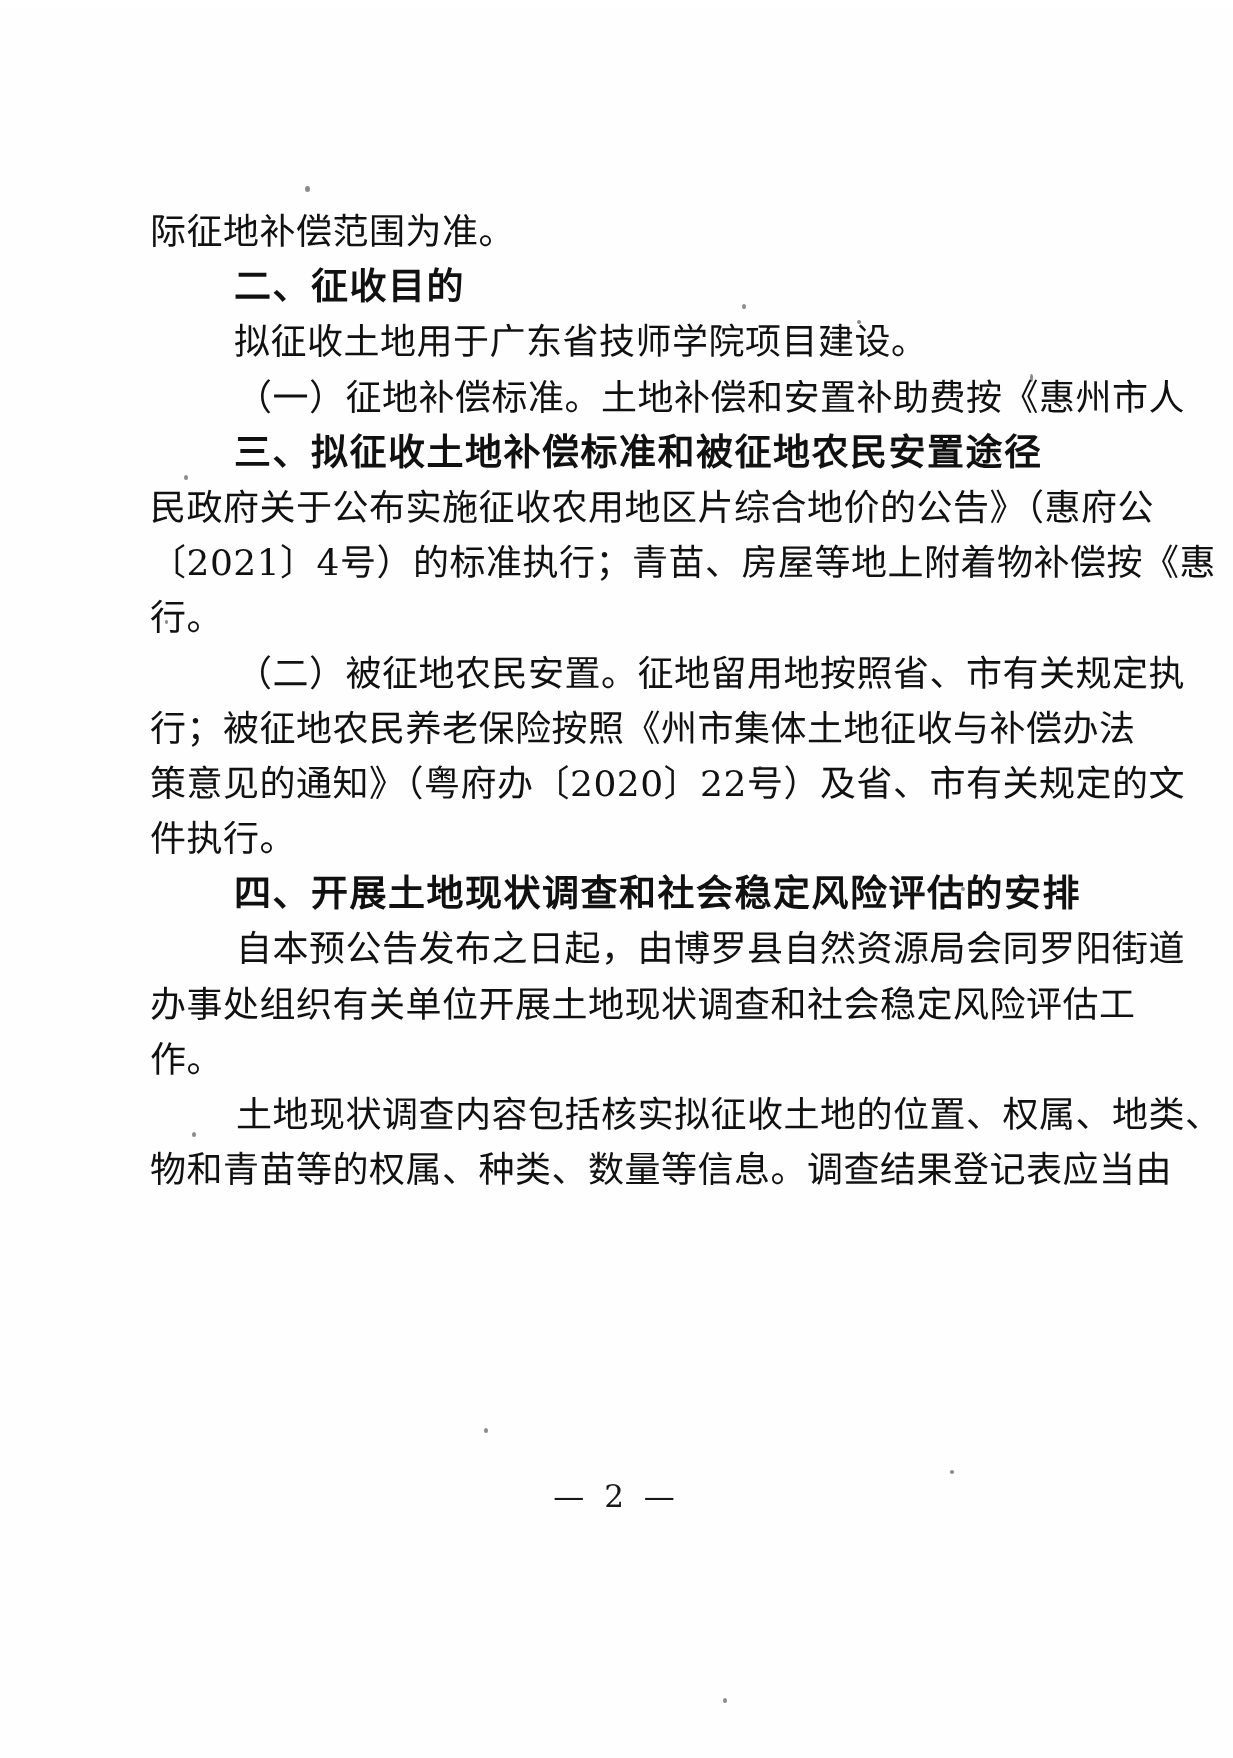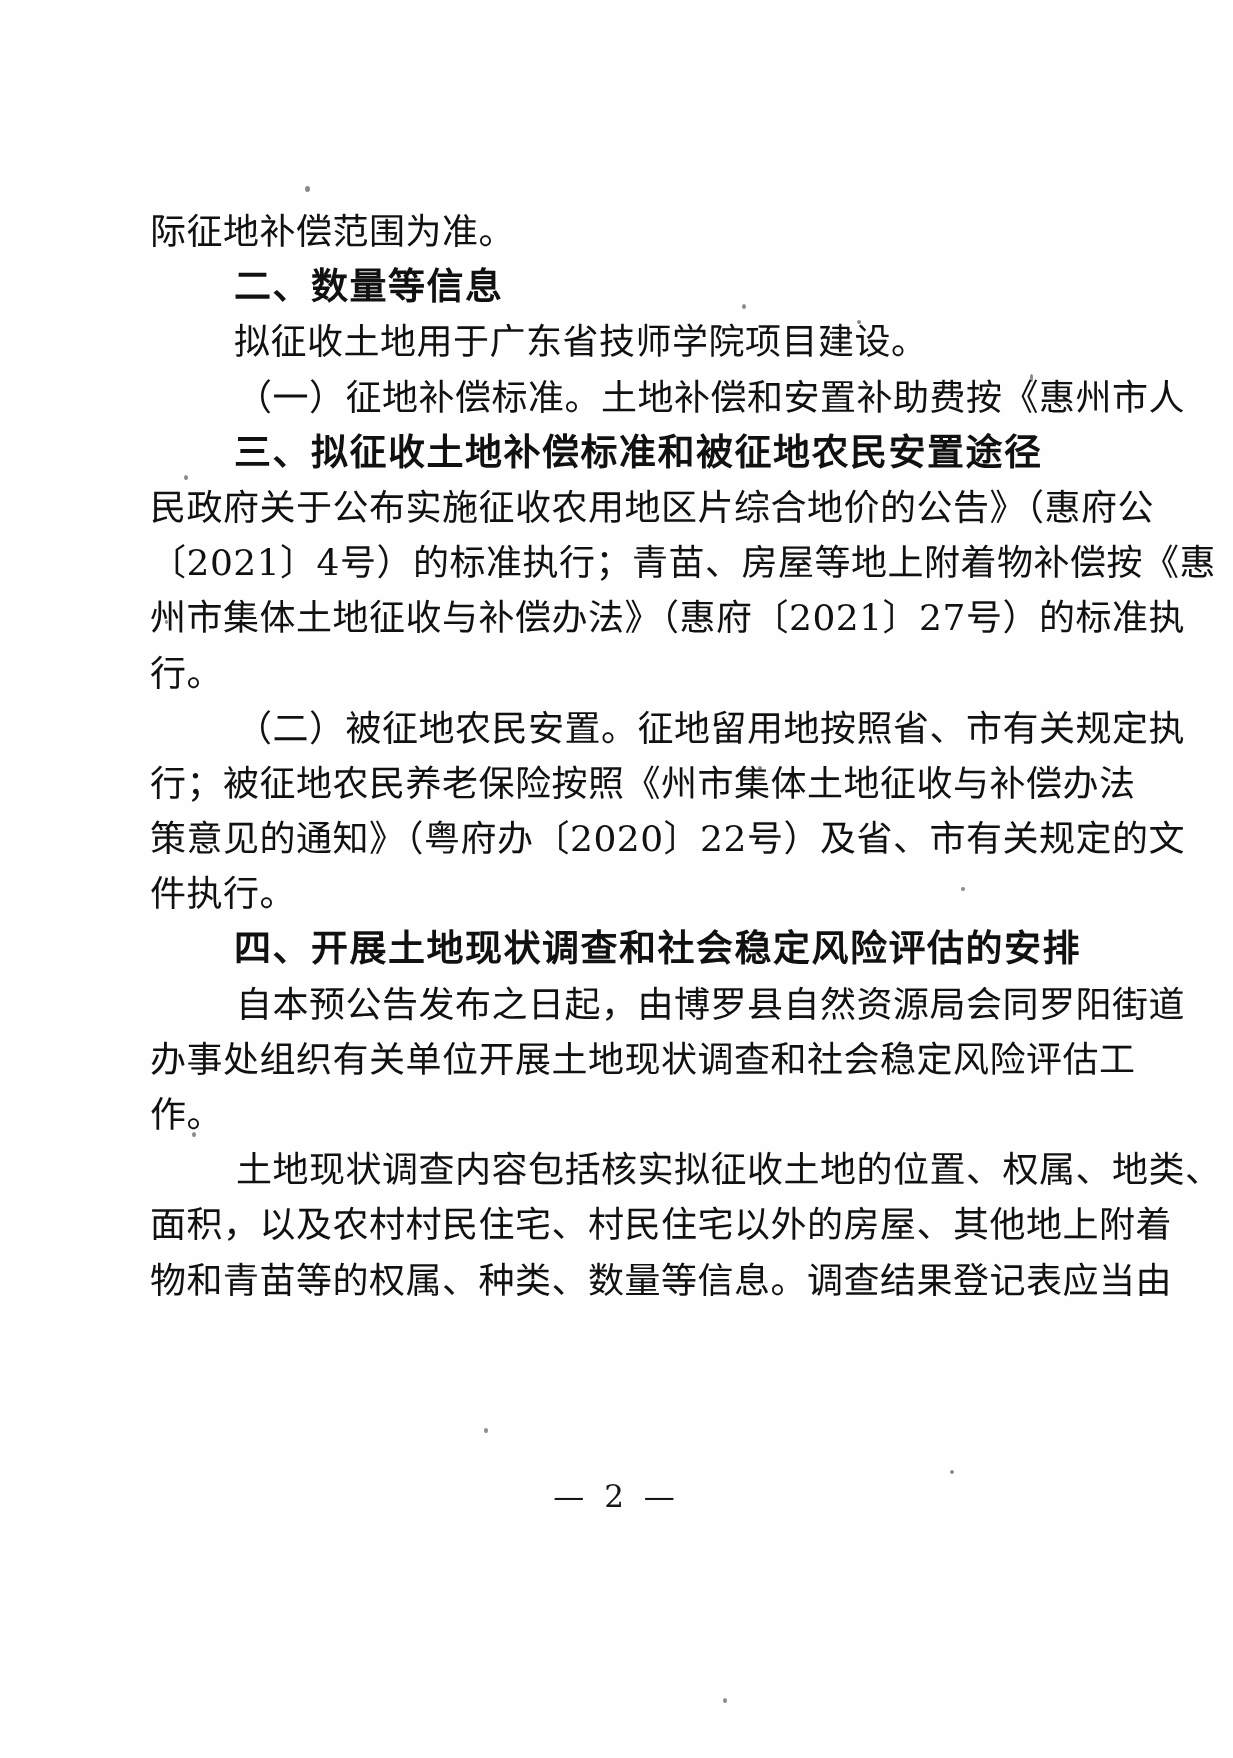--- a/index.html
+++ b/index.html
@@ -78,42 +78,40 @@
   <div class="speck" style="left:758px; top:758px; width:4px; height:4px;"></div>
   <div class="speck" style="left:961px; top:879px; width:4px; height:4px;"></div>
   <div class="speck" style="left:192px; top:1124px; width:4px; height:5px;"></div>
   <div class="speck" style="left:484px; top:1420px; width:4px; height:5px;"></div>
   <div class="speck" style="left:950px; top:1462px; width:4px; height:4px;"></div>
   <div class="speck" style="left:723px; top:1690px; width:4px; height:5px;"></div>
 
   <div class="content">
 
     <div class="line body">际征地补偿范围为准。</div>
-    <div class="line heading">二、数量等信息</div>
+    <div class="line heading">二、征收目的</div>
     <div class="line body indent">拟征收土地用于广东省技师学院项目建设。</div>
     <div class="line body indent2">（一）征地补偿标准。土地补偿和安置补助费按《惠州市人</div>
 
     <div class="line heading">三、拟征收土地补偿标准和被征地农民安置途径</div>
     <div class="line body">民政府关于公布实施征收农用地区片综合地价的公告》（惠府公</div>
     <div class="line body">〔2021〕4号）的标准执行；青苗、房屋等地上附着物补偿按《惠</div>
-    <div class="line body">州市集体土地征收与补偿办法》（惠府〔2021〕27号）的标准执</div>
     <div class="line body">行。</div>
 
     <div class="line body indent2">（二）被征地农民安置。征地留用地按照省、市有关规定执</div>
     <div class="line body">行；被征地农民养老保险按照《州市集体土地征收与补偿办法</div>
     <div class="line body">策意见的通知》（粤府办〔2020〕22号）及省、市有关规定的文</div>
     <div class="line body">件执行。</div>
 
     <div class="line heading">四、开展土地现状调查和社会稳定风险评估的安排</div>
 
     <div class="line body indent2">自本预公告发布之日起，由博罗县自然资源局会同罗阳街道</div>
     <div class="line body">办事处组织有关单位开展土地现状调查和社会稳定风险评估工</div>
     <div class="line body">作。</div>
 
     <div class="line body indent2">土地现状调查内容包括核实拟征收土地的位置、权属、地类、</div>
-    <div class="line body">面积，以及农村村民住宅、村民住宅以外的房屋、其他地上附着</div>
     <div class="line body">物和青苗等的权属、种类、数量等信息。调查结果登记表应当由</div>
 
   </div>
 
   <div class="pagenum">— 2 —</div>
 
 </div>
 
 </body></html>

